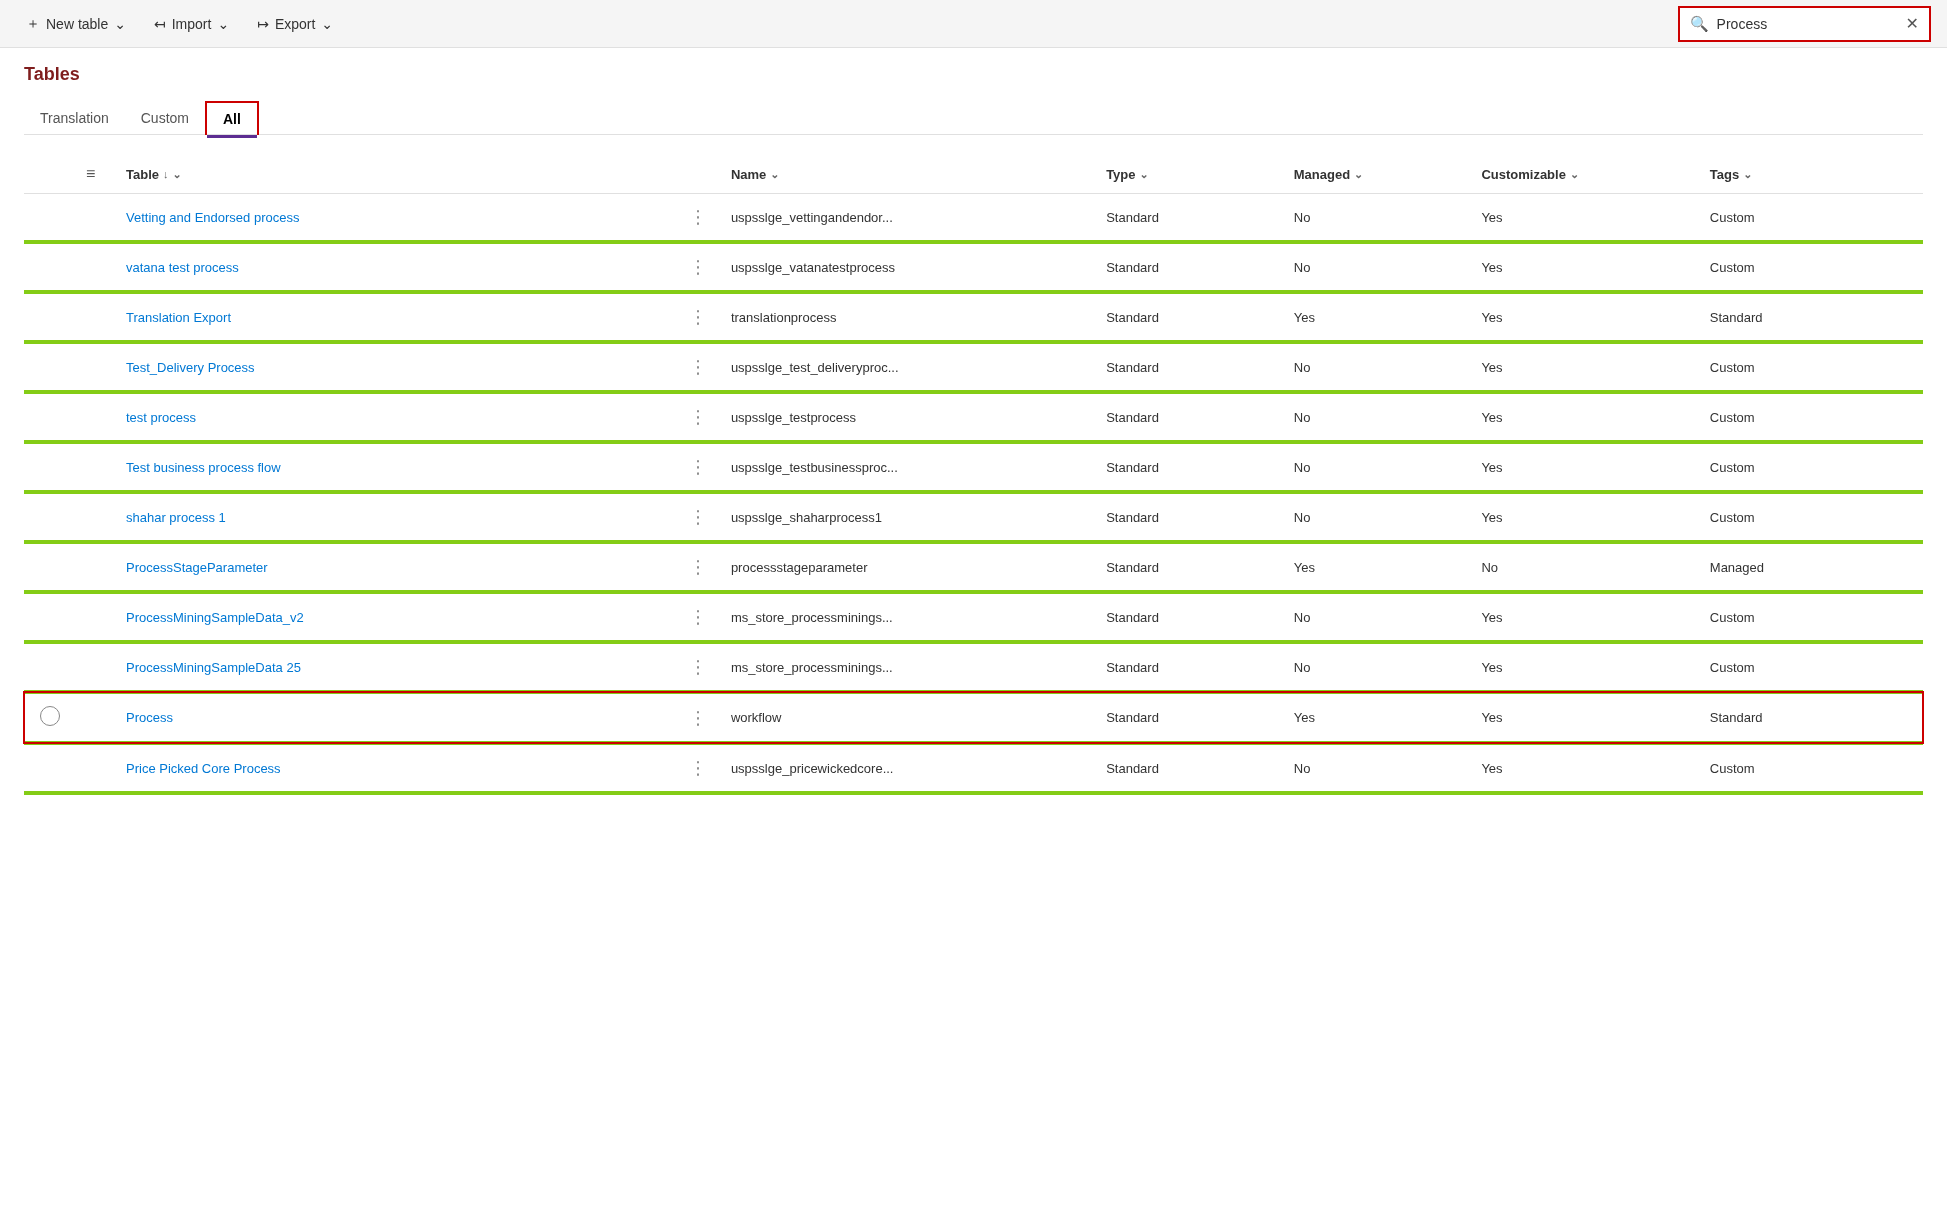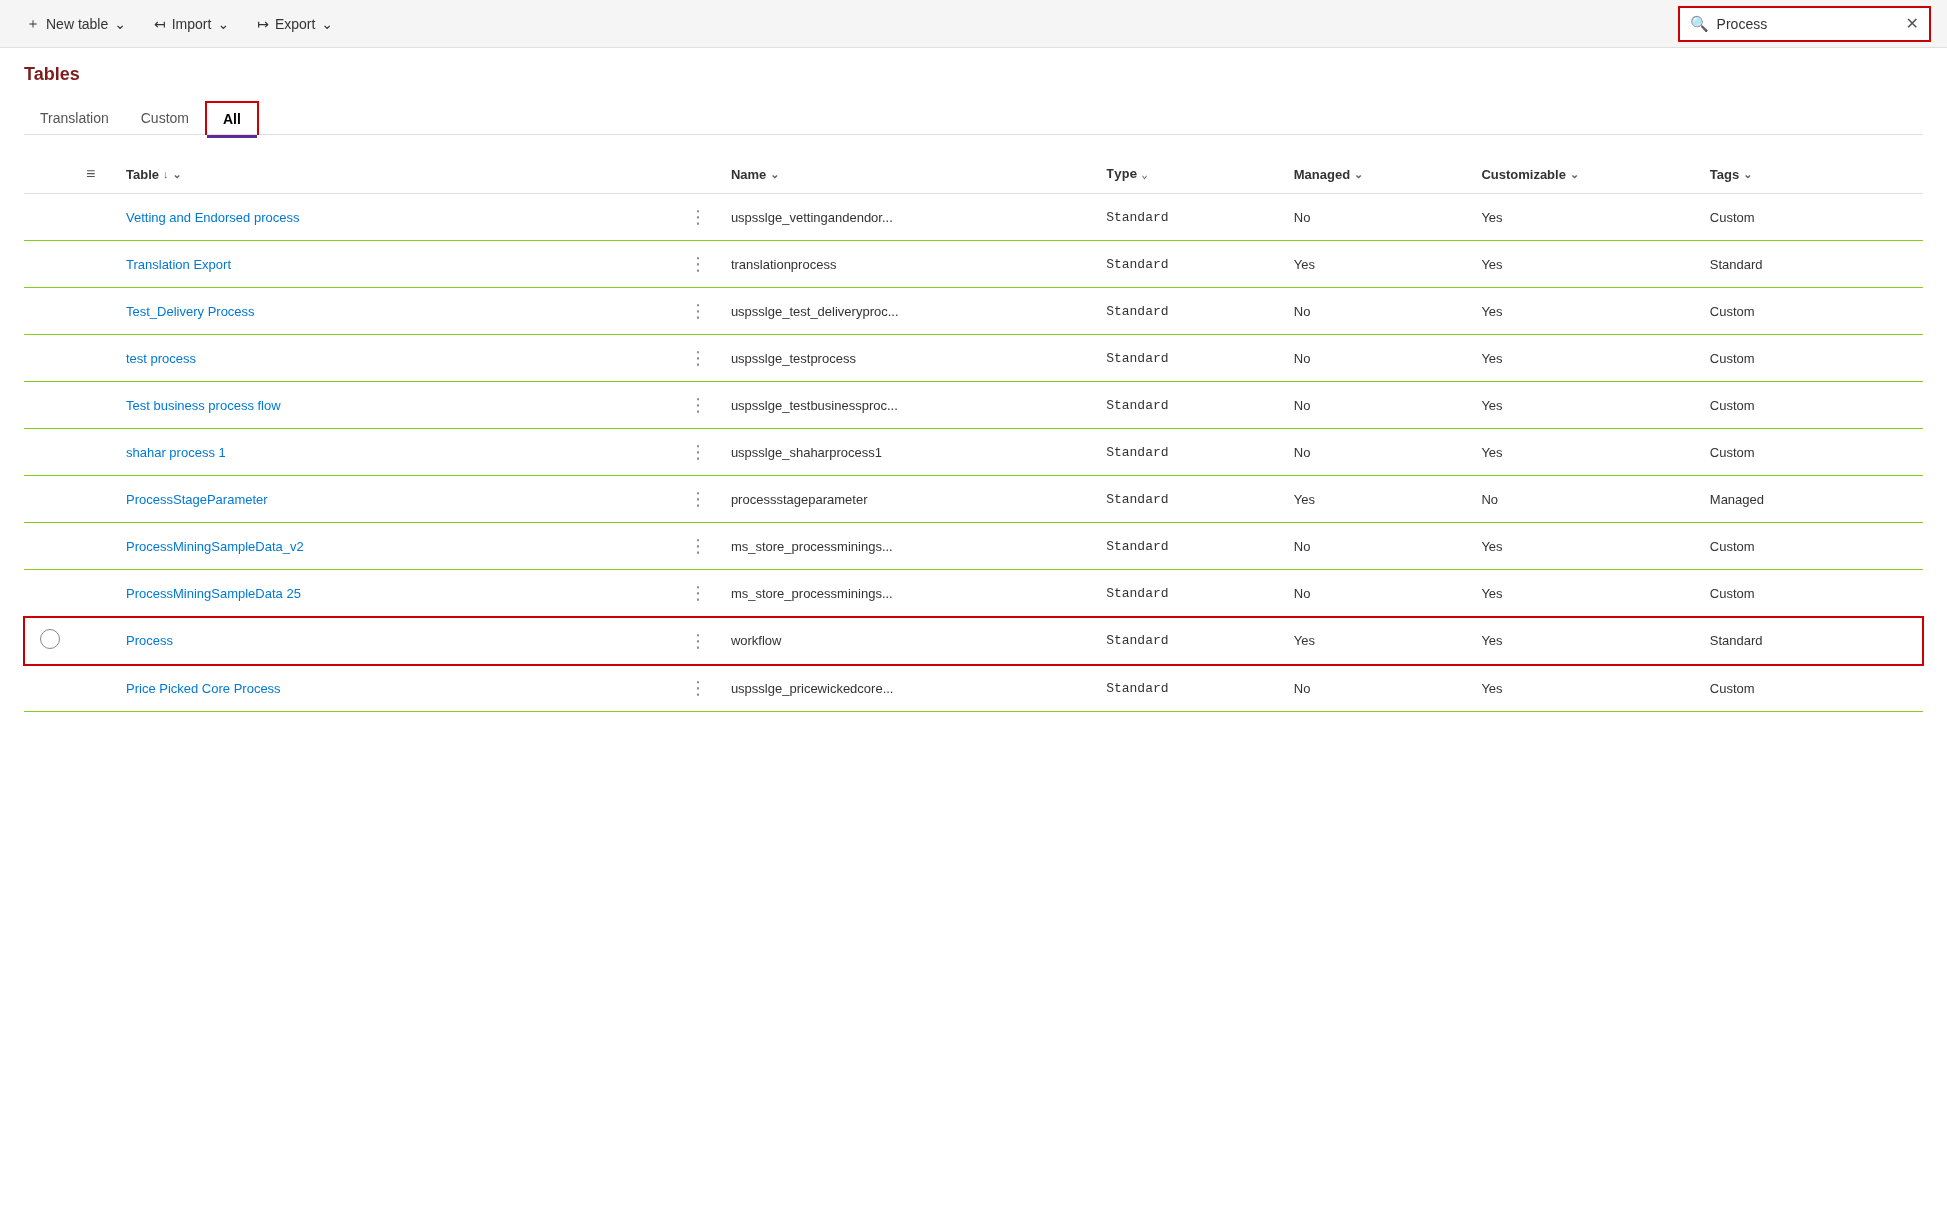--- a/index.html
+++ b/index.html
@@ -112,21 +112,21 @@
       font-weight: 600;
       font-size: 13px;
       color: #333;
       white-space: nowrap;
     }
     .th-inner { display: flex; align-items: center; gap: 4px; cursor: pointer; }
     .sort-icon { font-size: 11px; color: #666; }
     .chevron-icon { font-size: 11px; color: #666; }
 
     tbody tr {
-      border-bottom: 1px solid #84cc16;
+      border-bottom: 4px solid #84cc16;
     }
     tbody tr.selected-row {
       background: #fff;
       outline: 2px solid #c00;
       outline-offset: -1px;
     }
     tbody td {
       padding: 12px 12px;
       font-size: 13px;
       color: #333;
@@ -139,21 +139,21 @@
       border-radius: 50%;
       display: inline-block;
       background: #fff;
       cursor: pointer;
     }
     .col-checkbox { width: 50px; padding-left: 16px; }
     .col-list-icon { width: 40px; }
     .col-table { min-width: 300px; }
     .col-dots { width: 30px; color: #888; font-size: 18px; cursor: pointer; }
     .col-name { min-width: 200px; }
-    .col-type { min-width: 100px; font-family: Liberation Mono, monospace; }
+    .col-type { min-width: 100px; }
     .col-managed { min-width: 100px; }
     .col-customizable { min-width: 110px; }
     .col-tags { min-width: 120px; }
 
     .list-view-icon {
       font-size: 16px;
       color: #555;
       cursor: pointer;
     }
 
@@ -251,20 +251,31 @@
             <td class="col-dots">⋮</td>
             <td class="col-name">uspsslge_vettingandendor...</td>
             <td class="col-type">Standard</td>
             <td class="col-managed">No</td>
             <td class="col-customizable">Yes</td>
             <td class="col-tags">Custom</td>
           </tr>
           <tr>
             <td class="col-checkbox"></td>
             <td class="col-list-icon"></td>
+            <td class="col-table"><span class="table-name-text">vatana test process</span></td>
+            <td class="col-dots">⋮</td>
+            <td class="col-name">uspsslge_vatanatestprocess</td>
+            <td class="col-type">Standard</td>
+            <td class="col-managed">No</td>
+            <td class="col-customizable">Yes</td>
+            <td class="col-tags">Custom</td>
+          </tr>
+          <tr>
+            <td class="col-checkbox"></td>
+            <td class="col-list-icon"></td>
             <td class="col-table"><span class="table-name-text">Translation Export</span></td>
             <td class="col-dots">⋮</td>
             <td class="col-name">translationprocess</td>
             <td class="col-type">Standard</td>
             <td class="col-managed">Yes</td>
             <td class="col-customizable">Yes</td>
             <td class="col-tags">Standard</td>
           </tr>
           <tr>
             <td class="col-checkbox"></td>

